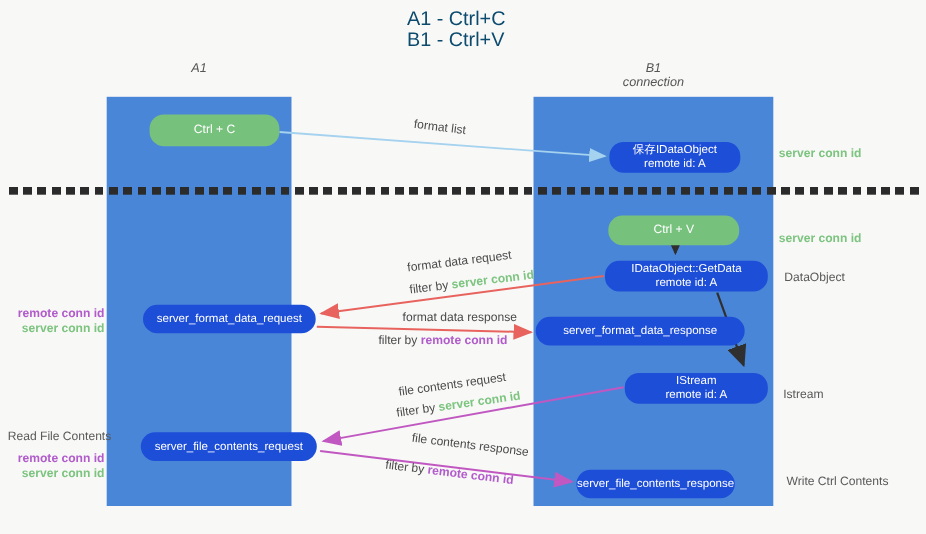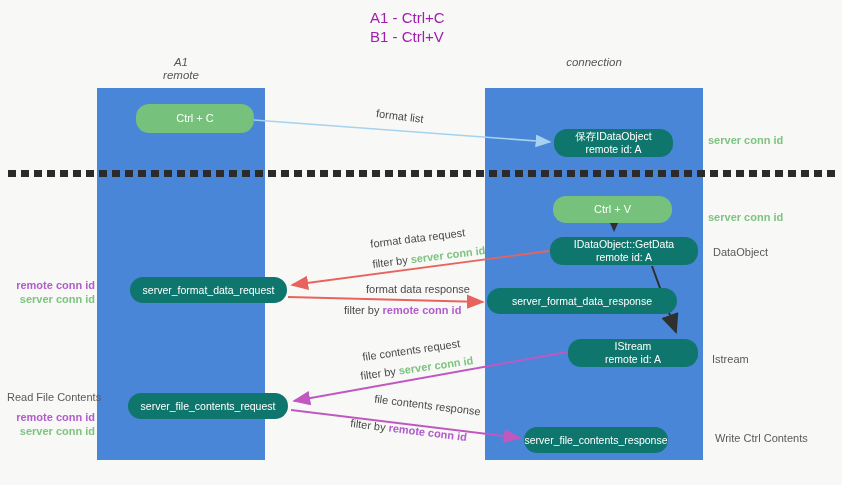--- a/index.html
+++ b/index.html
@@ -3,42 +3,42 @@
 <meta charset="utf-8">
 <style>
   html,body{margin:0;padding:0;}
   body{
     width:842px;height:485px;position:relative;overflow:hidden;
     background:#f8f8f7;
     font-family:"Liberation Sans", sans-serif;
   }
   .abs{position:absolute;}
   
-  .title{left:370px;top:8px;font-size:15px;color:#a21caf;line-height:19px;}
+  .title{left:370px;top:8px;font-size:18px;color:#0c4a6e;line-height:19px;}
   
   .lane-header{font-size:11.5px;color:#565656;text-align:center;line-height:13px;font-style:italic;}
   .lane-header-left{left:97px;top:56px;width:168px;}
   .lane-header-right{left:485px;top:56px;width:218px;}
   
   .lane{background:#4a86d8;top:88px;height:372px;z-index:1;}
   .lane-left{left:97px;width:168px;}
   .lane-right{left:485px;width:218px;}
   
   .separator{
     left:8px;top:170px;width:828px;height:7px;z-index:3;
     background:repeating-linear-gradient(90deg,#2b2b2b 0 8px,transparent 8px 13px);
   }
   
   .arrows{left:0;top:0;z-index:2;pointer-events:none;}
   
   .node{
     z-index:4;color:#ffffff;text-align:center;font-size:10.5px;line-height:13px;
     display:flex;flex-direction:column;justify-content:center;box-sizing:border-box;border-radius:13px;
   }
-  .node-orange{background:#0f766e;text-align:center;}
+  .node-orange{background:#1d4ed8;text-align:center;}
   .node-green{background:#76c17c;font-size:11px;}
   .n-ctrl-c{left:136px;top:104px;width:118px;height:29px;}
   .n-save{left:554px;top:129px;width:119px;height:28px;}
   .n-ctrl-v{left:553px;top:196px;width:119px;height:27px;}
   .n-getdata{left:550px;top:237px;width:148px;height:28px;}
   .n-fmt-req{left:130px;top:277px;width:157px;height:26px;}
   .n-fmt-resp{left:487px;top:288px;width:190px;height:26px;}
   .n-istream{left:568px;top:339px;width:130px;height:28px;}
   .n-file-req{left:128px;top:393px;width:160px;height:26px;}
   .n-file-resp{left:524px;top:427px;width:144px;height:26px;}
@@ -64,23 +64,23 @@
 </head>
 <body>
 
 <div class="abs title">
   <div>A1 - Ctrl+C</div>
   <div>B1 - Ctrl+V</div>
 </div>
 
 <div class="abs lane-header lane-header-left">
   <div>A1</div>
-  <div>remote</div>
 </div>
 <div class="abs lane-header lane-header-right">
+  <div>B1</div>
   <div>connection</div>
 </div>
 
 <div class="abs lane lane-left"></div>
 <div class="abs lane lane-right"></div>
 
 <div class="abs separator"></div>
 
 <svg class="abs arrows" width="842" height="485" viewBox="0 0 842 485">
   <defs>

